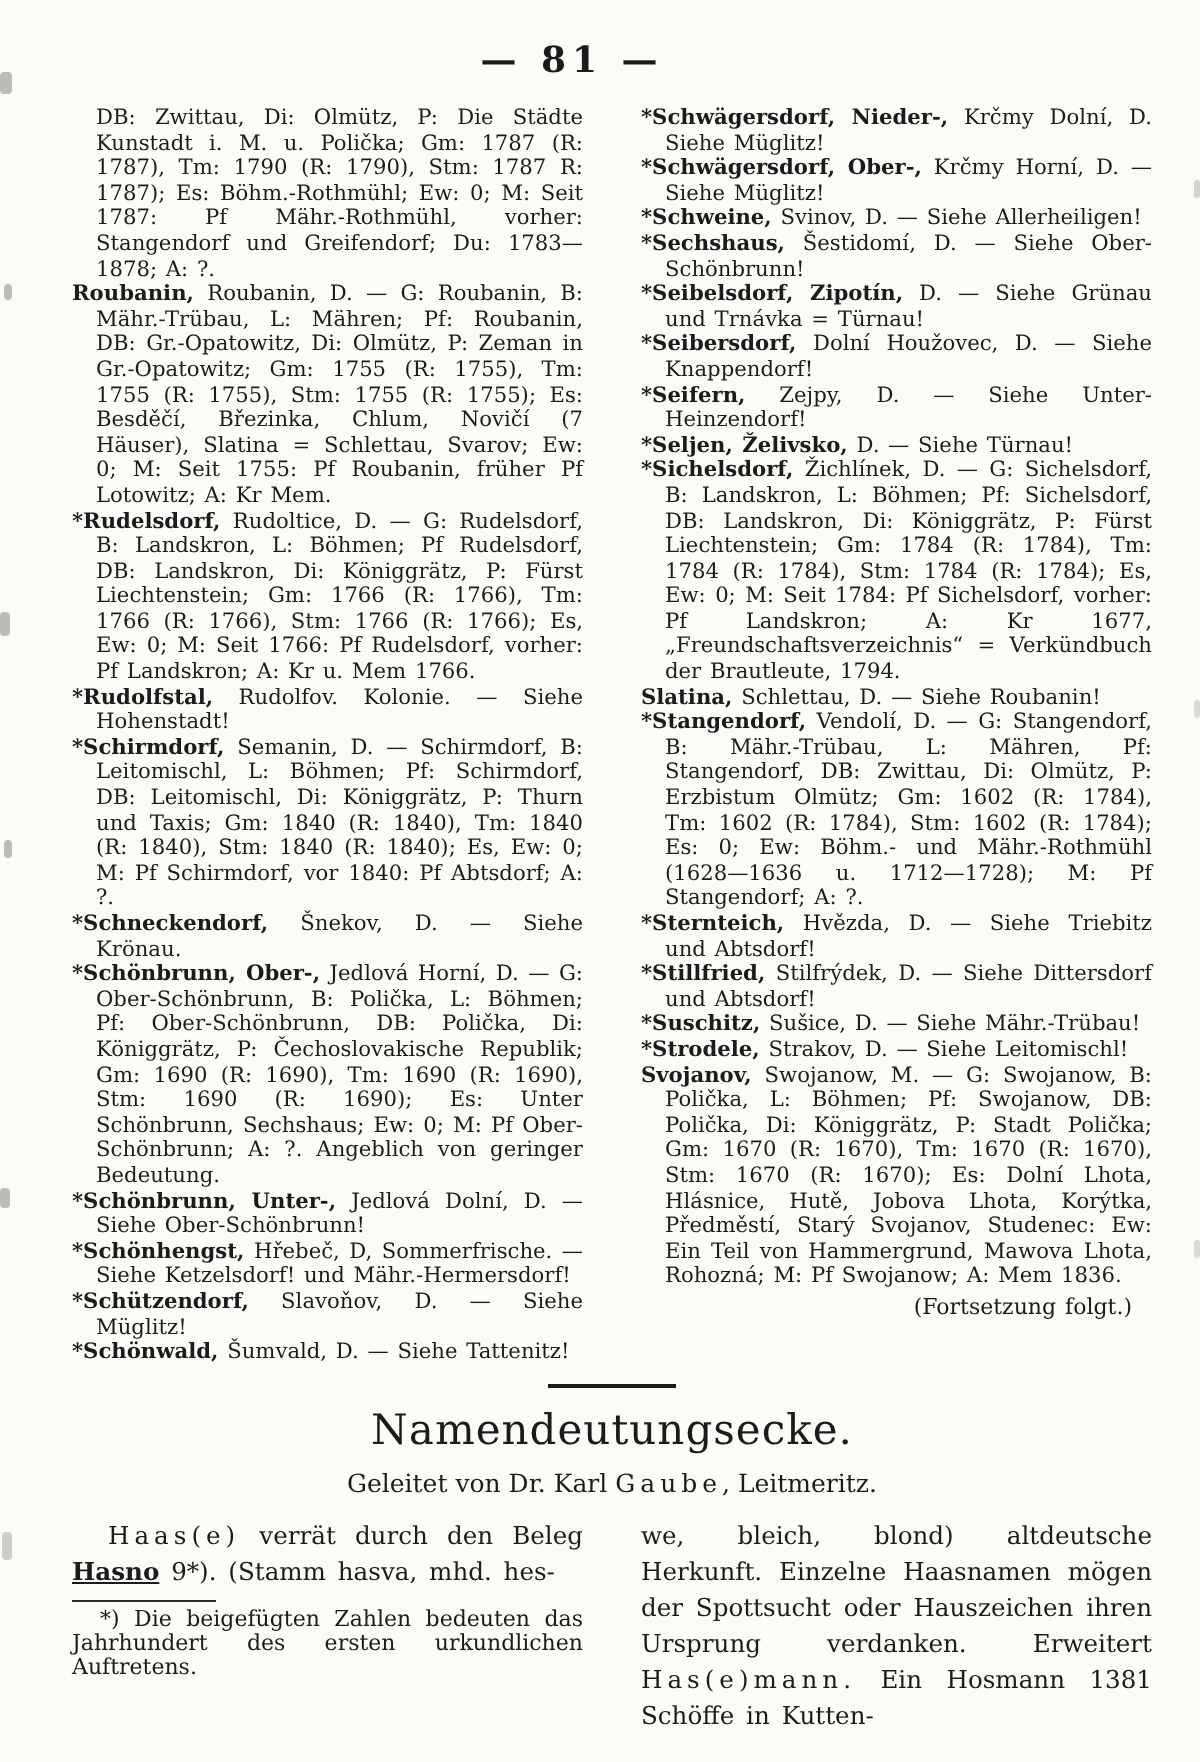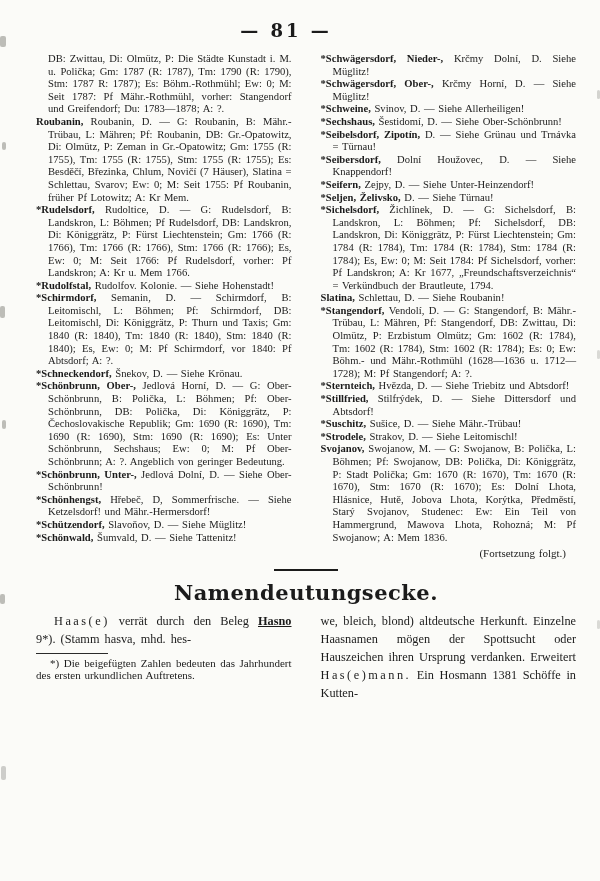--- a/index.html
+++ b/index.html
@@ -12,21 +12,21 @@
     position: relative;
   }
   .page { position: absolute; inset: 0; padding: 16px 24px 0 36px; }
   .page-number {
     text-align: center;
     font-weight: bold;
     font-size: 18px;
     letter-spacing: 3px;
     margin: 4px 40px 12px 0;
   }
-  .columns { display: flex; gap: 29px; font-family: Liberation Serif, serif; }
+  .columns { display: flex; gap: 29px; }
   .col {
     flex: 1;
     min-width: 0;
     text-align: justify;
     font-size: 10.6px;
     line-height: 12.6px;
     word-spacing: 1px;
   }
   .entry {
     padding-left: 12px;
@@ -44,21 +44,21 @@
     font-size: 11px;
   }
   .section-divider {
     width: 64px;
     border-top: 2px solid #1b1b1b;
     margin: 9px auto 9px;
   }
   .section-title {
     text-align: center;
     font-size: 21px;
-    font-weight: bold;
+    font-weight: normal;
     letter-spacing: 0.5px;
     margin-bottom: 7px;
   }
   .section-subtitle {
     text-align: center;
     font-size: 12.5px;
     margin-bottom: 10px;
   }
   .spaced { letter-spacing: 2.5px; }
   .section-cols .col {
@@ -138,20 +138,21 @@
           <p class="entry"><b class="head">Svojanov,</b><span> Swojanow, M. — G: Swojanow, B: Polička, L: Böhmen; Pf: Swojanow, DB: Polička, Di: Königgrätz, P: Stadt Polička; Gm: 1670 (R: 1670), Tm: 1670 (R: 1670), Stm: 1670 (R: 1670); Es: Dolní Lhota, Hlásnice, Hutě, Jobova Lhota, Korýtka, Předměstí, Starý Svojanov, Studenec: Ew: Ein Teil von Hammergrund, Mawova Lhota, Rohozná; M: Pf Swojanow; A: Mem 1836.</span></p>
         </div>
       <p class="fortsetzung">(Fortsetzung folgt.)</p>
     </div>
   </div>
 
   <div class="section-divider"></div>
 
   <div class="section-title">Namendeutungsecke.</div>
 
+  <div class="section-subtitle"><span>Geleitet von Dr. Karl </span><span class="spaced">Gaube</span><span>, Leitmeritz.</span></div>
 
   <div class="columns section-cols">
     <div class="col">
       <p class="section-lead"><span class="spaced">Haas(e)</span><span> verrät durch den Beleg </span><span class="bold-u">Hasno</span><span> 9*). (Stamm hasva, mhd. hes-</span></p>
       <div class="footnote-rule"></div>
       <p class="footnote">*) Die beigefügten Zahlen bedeuten das Jahrhundert des ersten urkundlichen Auftretens.</p>
     </div>
     <div class="col">
       <p><span>we, bleich, blond) altdeutsche Herkunft. Einzelne Haasnamen mögen der Spottsucht oder Hauszeichen ihren Ursprung verdanken. Erweitert </span><span class="spaced">Has(e)mann.</span><span> Ein Hosmann 1381 Schöffe in Kutten-</span></p>
     </div>

